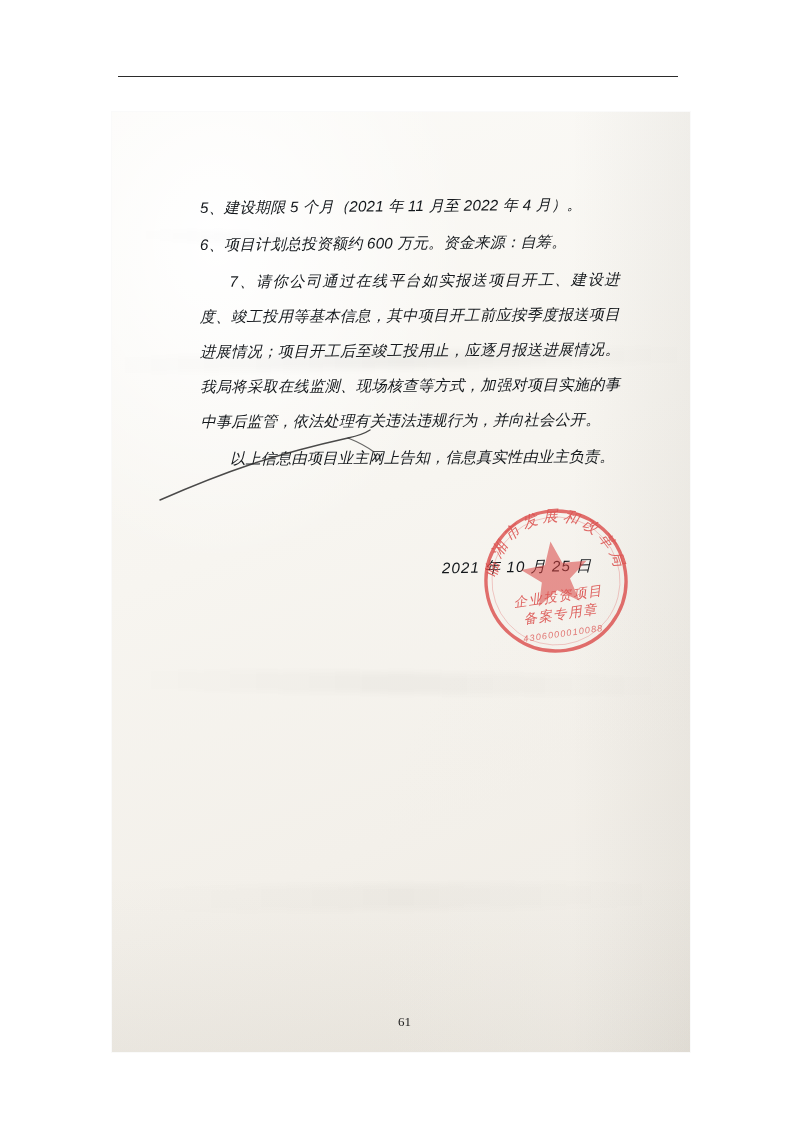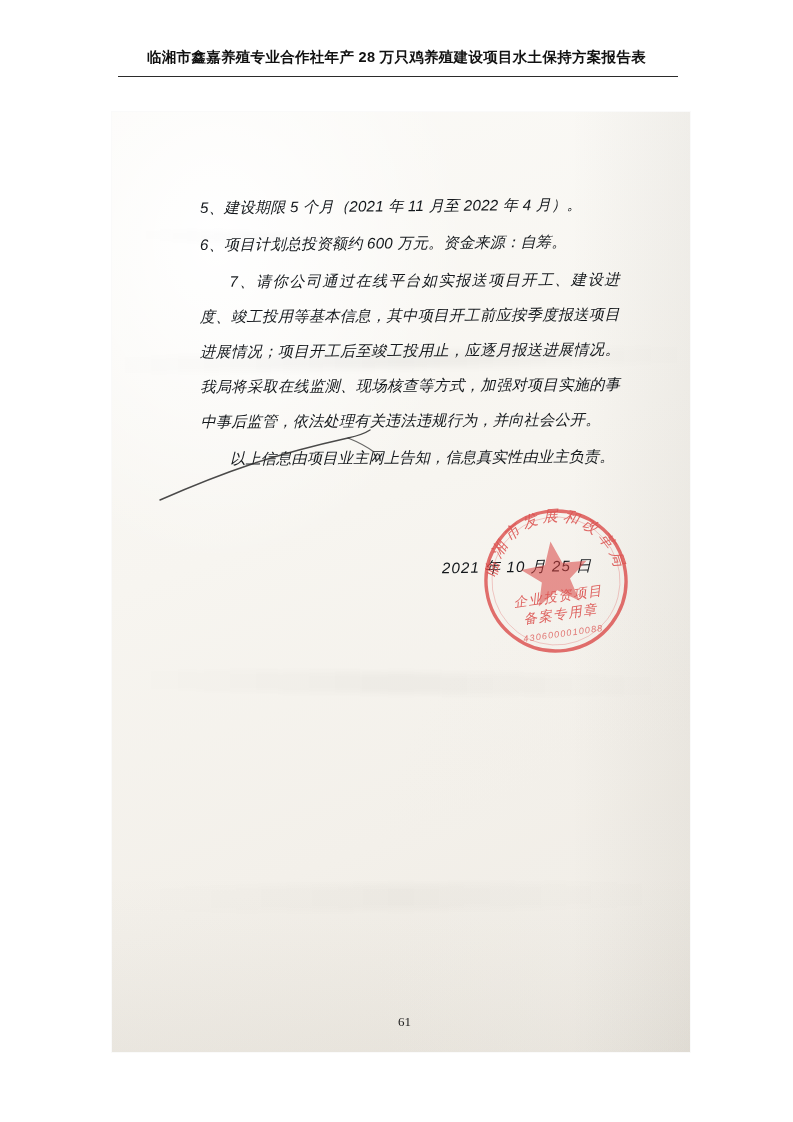--- a/index.html
+++ b/index.html
@@ -145,21 +145,20 @@
     font-size: 13px;
     color: #1a1a1a;
     margin-left: 8px;
   }
 </style>
 </head>
 <body>
 
 <div class="page">
 
-  <div class="doc-header">临湘市鑫嘉养殖专业合作社年产 28 万只鸡养殖建设项目水土保持方案报告表</div>
   <div class="header-rule"></div>
 
   <div class="scan">
     <div class="crease c1"></div>
     <div class="crease c2"></div>
     <div class="crease c3"></div>
     <div class="crease c4"></div>
     <div class="vshade"></div>
     <div class="bshade"></div>
 

